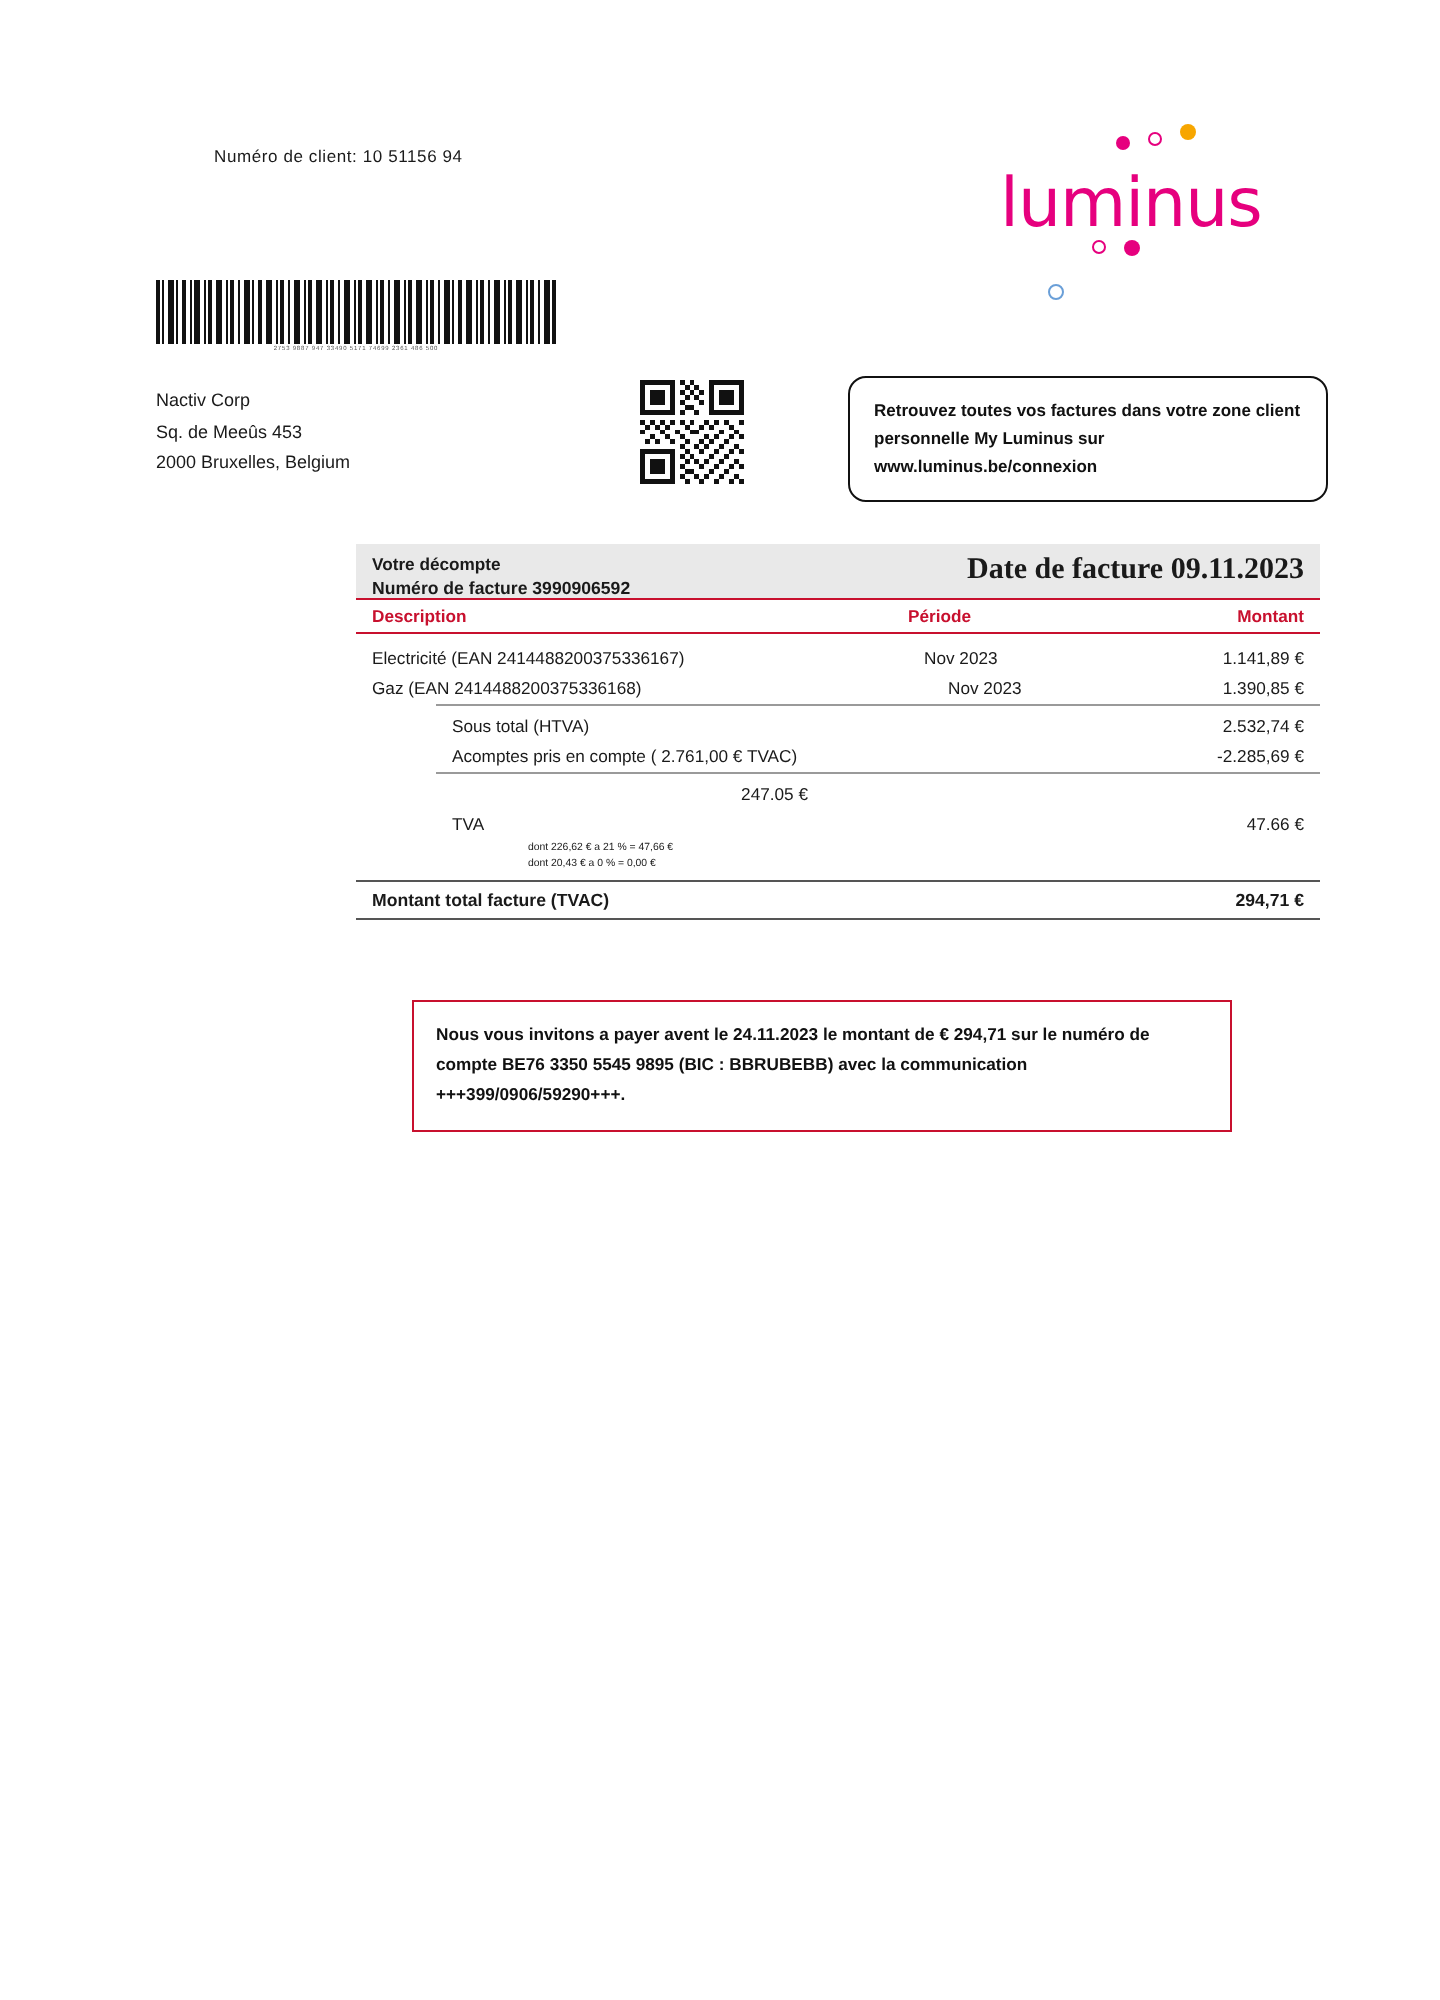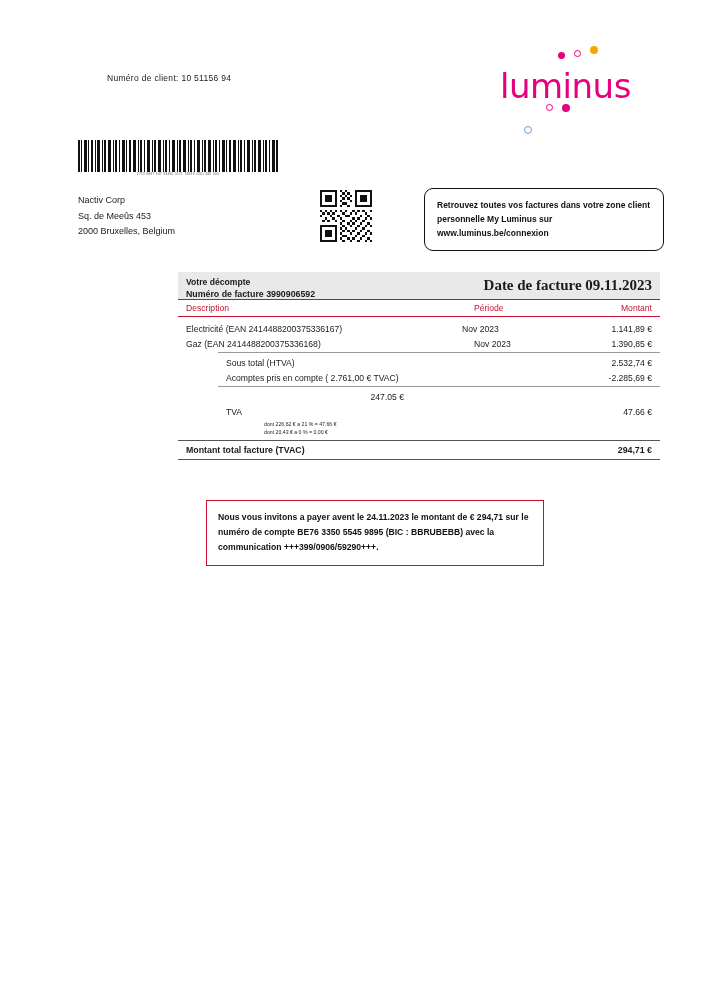--- a/index.html
+++ b/index.html
@@ -24,21 +24,21 @@
     font-size: 8.5px;
     color: #1a1a1a;
     letter-spacing: 0.3px;
     margin-left: 29px;
   }
 
   
   .logo-wrap {
     position: absolute;
     right: 70px;
-    top: 44px;
+    top: 60px;
     width: 150px;
     height: 95px;
   }
   .logo-text {
     position: absolute;
     left: 0;
     top: 22px;
     font-size: 34px;
     color: #e6007e;
     letter-spacing: -0.5px;
@@ -143,25 +143,26 @@
     position: absolute;
     right: 8px;
     bottom: 5px;
     font-weight: bold;
     font-size: 15px;
     font-family: Liberation Serif, serif;
   }
   .col-head {
     display: flex;
     color: #c8102e;
-    font-weight: normal;
+    font-weight: bold;
     border-top: 1.3px solid #c8102e;
     border-bottom: 1.3px solid #c8102e;
     padding: 3px 8px 3px 8px;
     font-size: 8.6px;
+    gap: 20px;
   }
   .c-desc { flex: 1 1 auto; }
   .c-per { width: 92px; text-align: left; }
   .c-amt { width: 86px; text-align: right; }
 
   .row {
     display: flex;
     padding: 2.5px 8px;
   }
   .row.first { padding-top: 7px; gap: 12px; }
@@ -182,21 +183,21 @@
     font-weight: bold;
     border-top: 1.2px solid #555;
     border-bottom: 1.2px solid #555;
     font-size: 8.8px;
   }
 
   .pay-box {
     position: absolute;
     left: 206px;
     top: 500px;
-    width: 338px;
+    width: 410px;
     box-sizing: border-box;
     border: 1.2px solid #c8102e;
     padding: 9px 11px 10px 11px;
     font-size: 8.6px;
     line-height: 15px;
     font-weight: bold;
     color: #111;
   }
 </style>
 </head>

